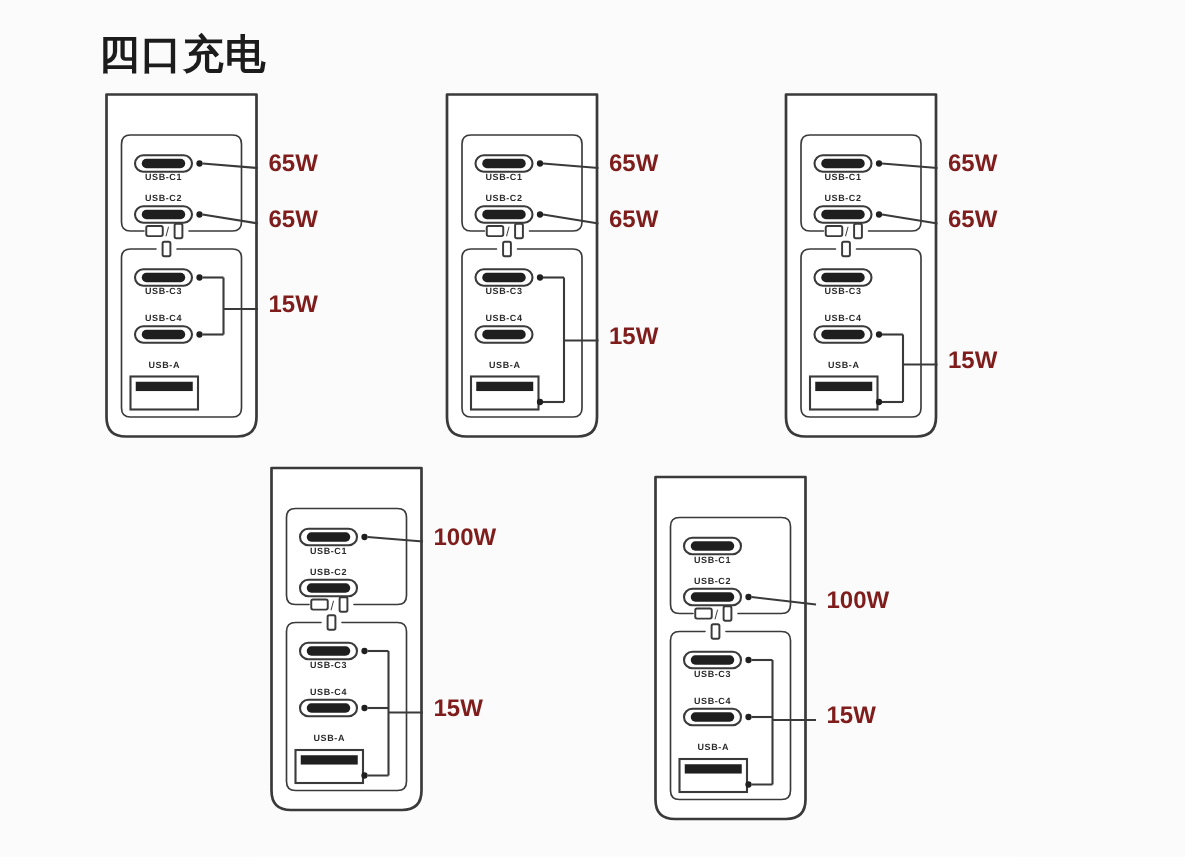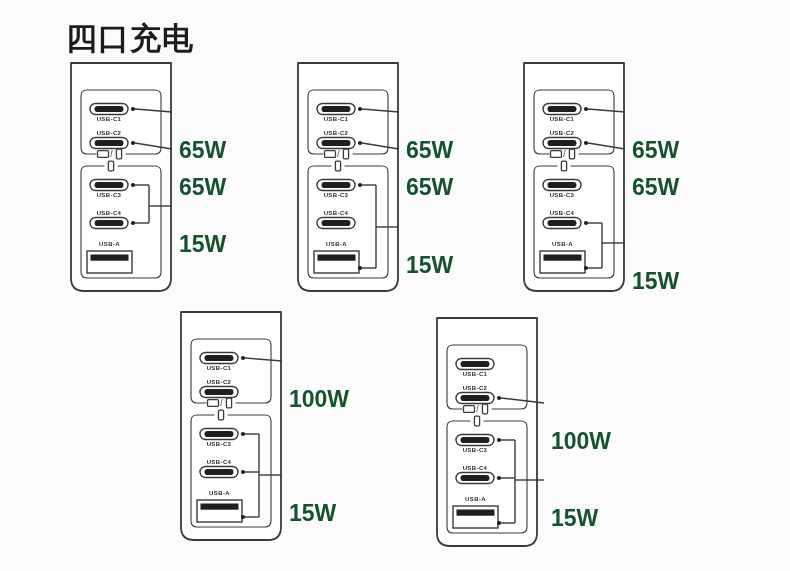--- a/index.html
+++ b/index.html
@@ -17,36 +17,35 @@
   }
   #canvas {
     position: absolute;
     left: 0; top: 0;
     width: 790px; height: 571px;
   }
   .page-title {
     position: absolute;
     left: 66px;
     top: 18px;
-    font-size: 31px;
+    font-size: 27px;
     font-weight: 700;
     color: #1c1c1c;
     letter-spacing: 1px;
     font-family: "DejaVu Sans", "Liberation Sans", sans-serif;
     white-space: nowrap;
   }
   .wlabel {
     position: absolute;
-    font-size: 23px;
+    font-size: 16px;
     font-weight: 700;
-    color: #14532d;
+    color: #7f1d1d;
     font-family: "Liberation Sans", sans-serif;
     white-space: nowrap;
     letter-spacing: 0px;
-    margin-top: 36px;
   }
   .portlabel {
     position: absolute;
     font-size: 6px;
     font-weight: 700;
     color: #2b2b2b;
     font-family: "Liberation Sans", sans-serif;
     white-space: nowrap;
     letter-spacing: 0.4px;
   }

